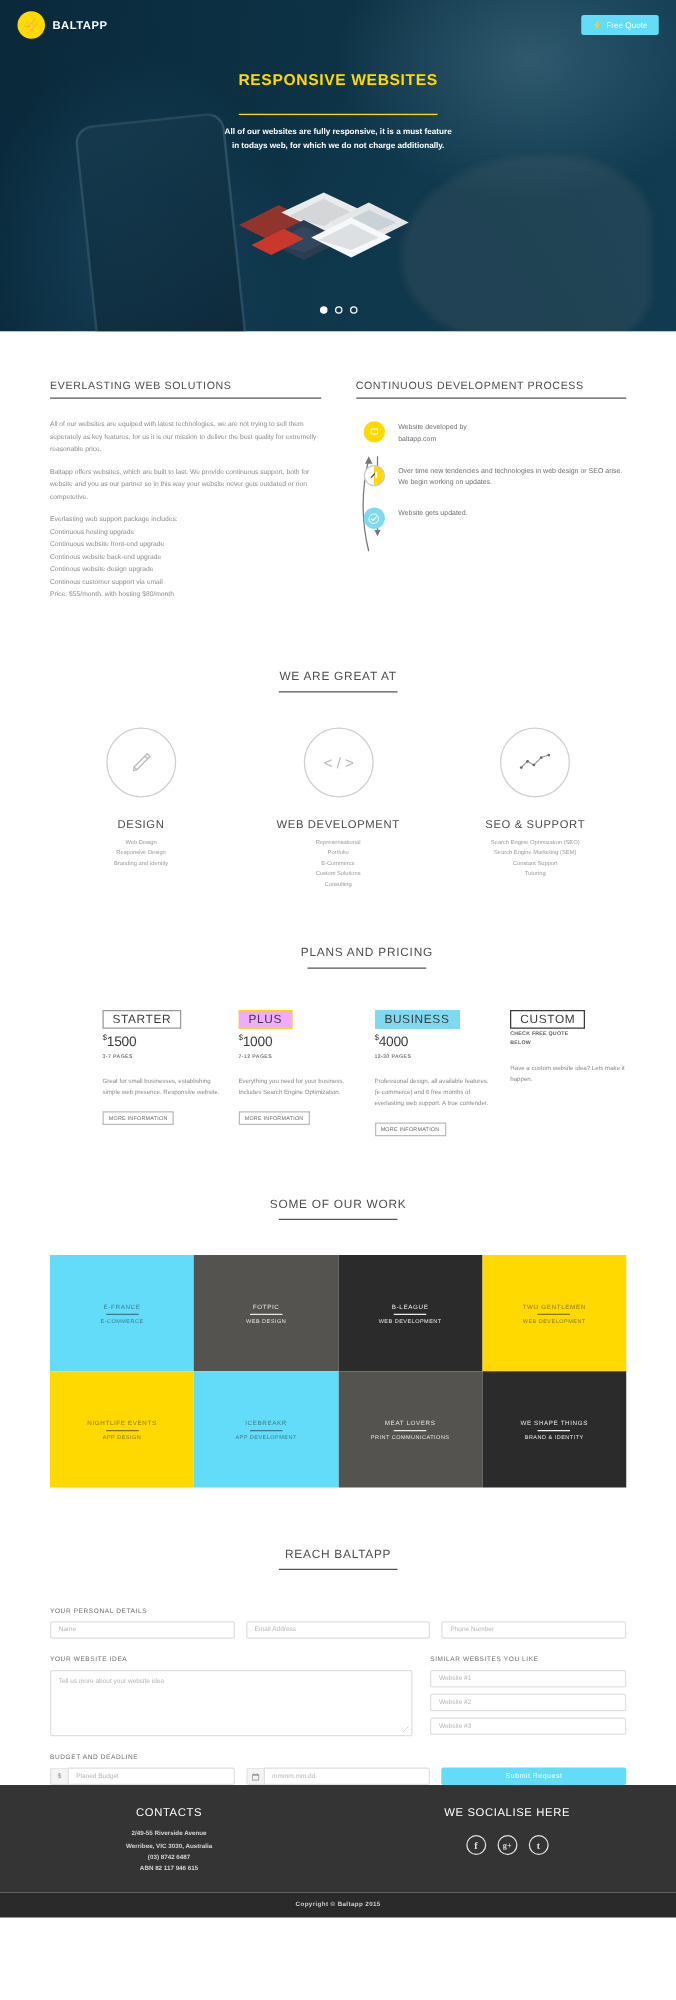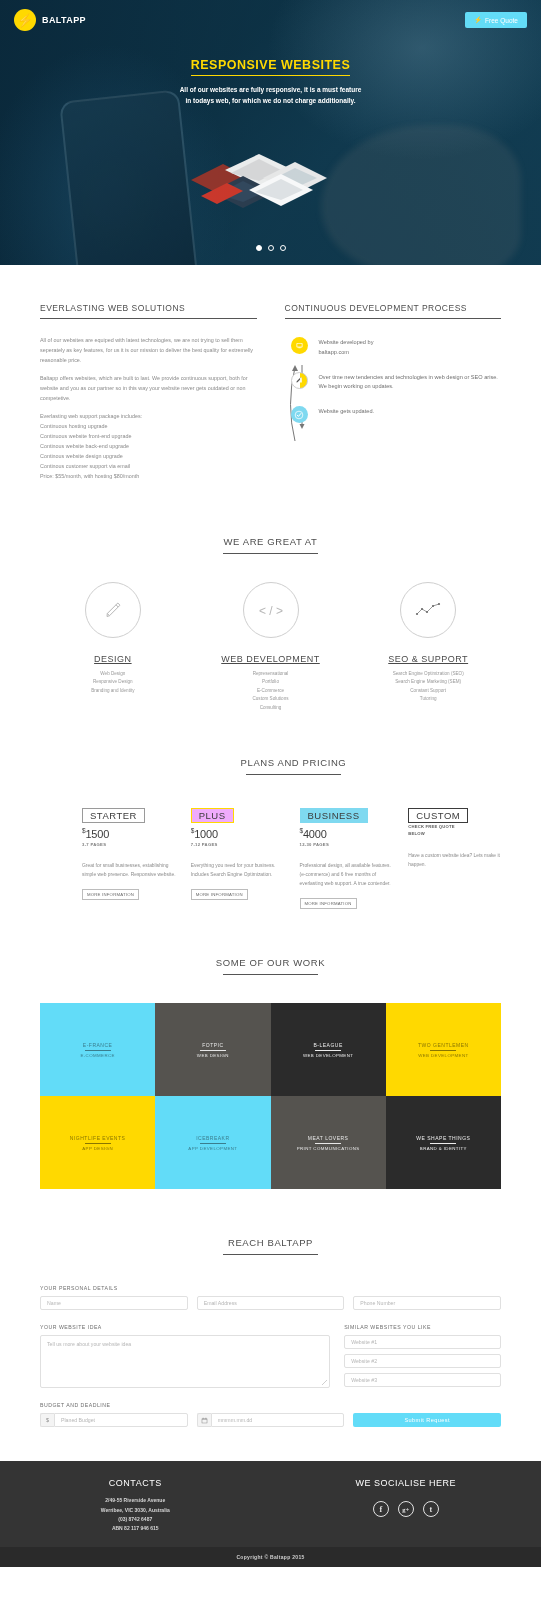--- a/index.html
+++ b/index.html
@@ -54,21 +54,21 @@
   .free-quote-btn {
     background: #63dcf7; color: #fff; font-size: 6.5px;
     padding: 4px 9px; border-radius: 2px; border: none;
     display: flex; align-items: center; gap: 3px; cursor: pointer;
   }
   .hero-center {
     position: absolute; top: 55px; left: 0; right: 0; text-align: center; z-index: 5;
   }
   .hero-title {
     color: #ffd900; font-size: 12.5px; font-weight: bold; letter-spacing: .5px;
-    display: inline-block; padding-bottom: 3px; border-bottom: 1.5px solid #ffd900;
+    display: inline-block; padding-bottom: 20px; border-bottom: 1.5px solid #ffd900;
   }
   .hero-sub {
     margin-top: 9px; color: #fff; font-size: 6.5px; line-height: 1.65; font-weight: bold;
   }
   .hero-iso {
     position: absolute; left: 50%; top: 140px; transform: translateX(-50%);
     width: 200px; height: 80px; z-index: 4;
   }
   .hero-dots {
     position: absolute; bottom: 14px; left: 0; right: 0;
@@ -119,21 +119,21 @@
 
   
   .greatat { padding: 55px 0 0; }
   .great-cards { display: flex; margin-top: 28px; padding: 0 34px; }
   .great-card { flex: 1; text-align: center; }
   .great-circle {
     width: 56px; height: 56px; border-radius: 50%; border: 1px solid #cfcfcf;
     margin: 0 auto; display: flex; align-items: center; justify-content: center;
   }
   .great-title {
-    margin-top: 16px; font-size: 9px; color: #4a4a4a; letter-spacing: .5px; text-decoration: underline;
+    margin-top: 16px; font-size: 9px; color: #4a4a4a; letter-spacing: .5px;
   }
   .great-list { margin-top: 6px; font-size: 4.6px; line-height: 1.85; color: #999; }
 
   
   .pricing { padding: 45px 0 0; margin-left: 46px; }
   .plans { display: flex; margin-top: 30px; padding: 0 30px; align-items: flex-start; }
   .plan { flex: 1; text-align: left; padding: 0 6px; }
   .plan-badge {
     display: inline-block; font-size: 9.5px; letter-spacing: .5px; color: #3b3b3b;
     border: 1px solid #9a9a9a; padding: 1px 7px;
@@ -203,21 +203,21 @@
   }
   .inp-ico .inp { border-radius: 0 2px 2px 0; }
   .submit {
     flex: 1; height: 14px; background: #62dcf8; color: #fff; border: none;
     font-size: 5.6px; letter-spacing: .4px; cursor: pointer; border-radius: 2px;
     font-family: "Liberation Sans", sans-serif;
   }
 
   
   .footer {
-    margin-top: 34px; background: #343434; padding: 17px 0 14px;
+    background: #343434; padding: 17px 0 14px;
     display: flex;
   }
   .foot-col { flex: 1; text-align: center; }
   .foot-h { color: #fff; font-size: 9px; letter-spacing: .5px; }
   .foot-lines { margin-top: 8px; font-size: 5px; line-height: 1.85; color: #d6d6d6; font-weight: bold; }
   .socials { margin-top: 13px; display: flex; justify-content: center; gap: 9px; }
   .soc {
     width: 16px; height: 16px; border-radius: 50%; border: 1px solid #e2e2e2;
     color: #e2e2e2; display: flex; align-items: center; justify-content: center;
     font-size: 8px; cursor: pointer; font-family: "Liberation Serif", serif; font-weight: bold;

